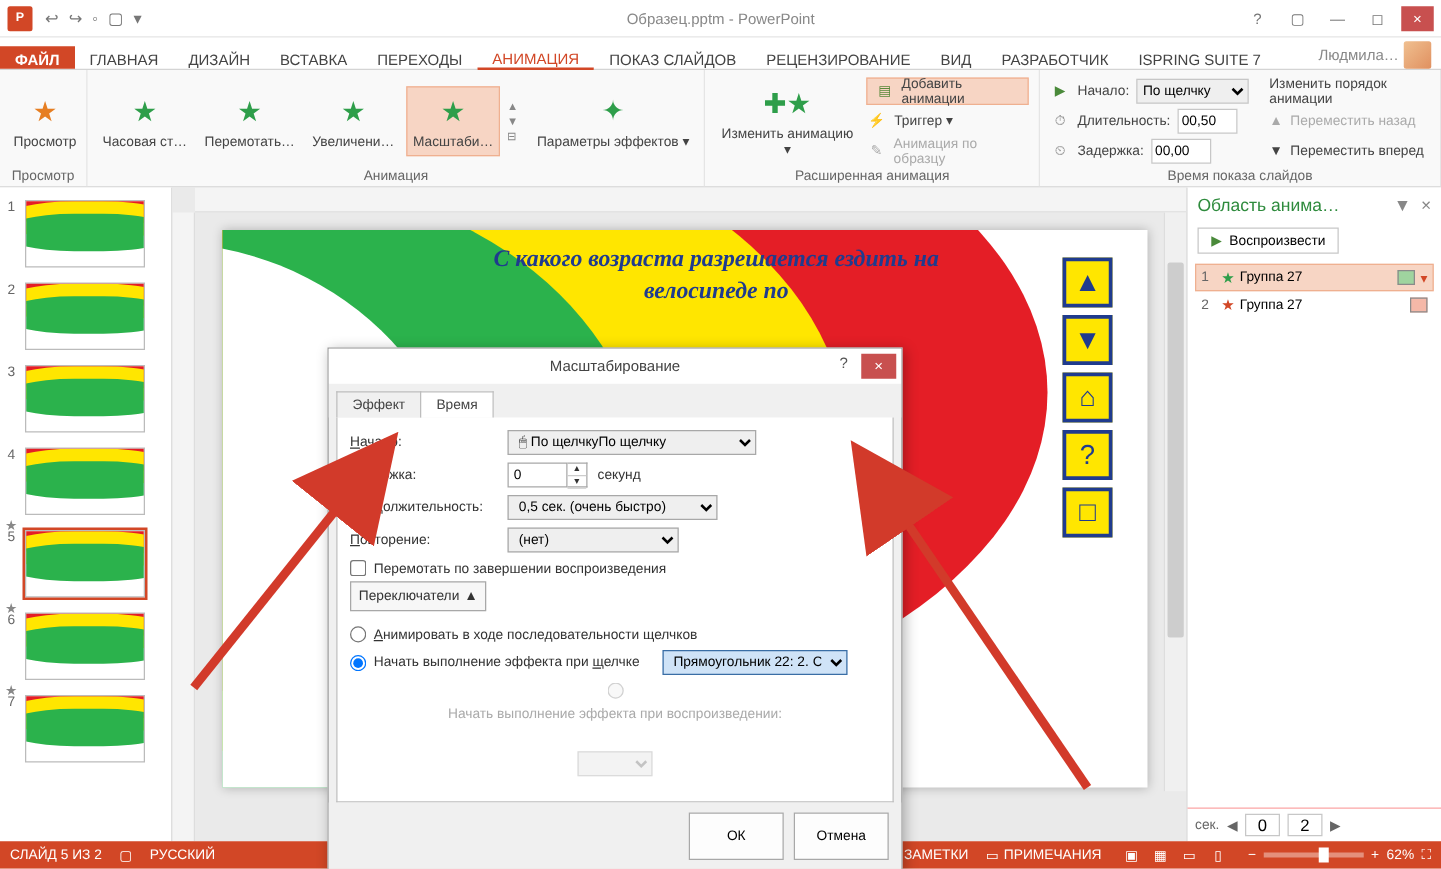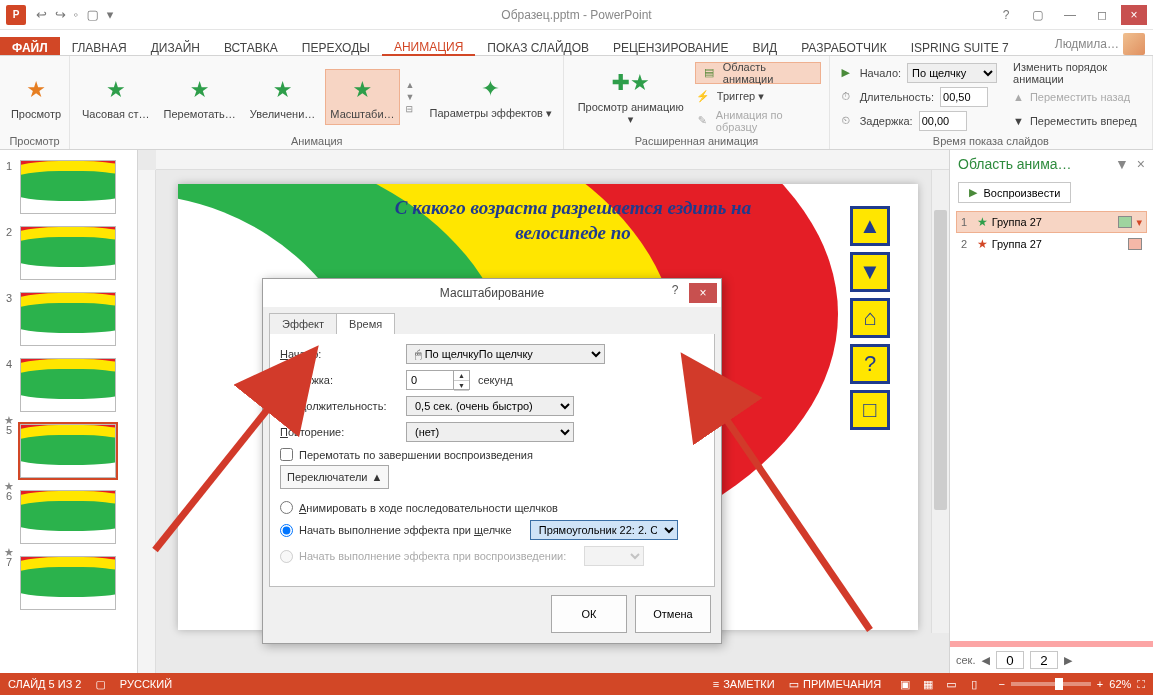--- a/index.html
+++ b/index.html
@@ -77,21 +77,21 @@
 .anim .hdr { display:flex; align-items:center; justify-content:space-between; padding:6px 8px; color:#2e8b3d; font-size:14px;gap:36px;}
 .anim .hdr .close{color:#888; cursor:pointer;}
 .anim .play { margin:4px 8px; }
 .anim .play button{border:1px solid #c7c7c7;background:#fff;padding:3px 10px;font-size:11px;display:flex;align-items:center;gap:6px;cursor:pointer;}
 .anim .list { padding:4px 6px; font-size:11px;}
 .anim .row { display:flex; align-items:center; gap:4px; padding:3px 4px; border:1px solid transparent;}
 .anim .row.sel { background:#f7d5c4; border-color:#efb090;}
 .anim .row .n{width:12px;color:#666;}
 .anim .row .star{font-size:12px;}
 .anim .row .bar{width:14px;height:12px;border:1px solid #8a8a8a;margin-left:auto;}
-.anim .footer{margin-top:auto;border-top:6px solid #fca5a5;padding:4px 6px;display:flex;align-items:center;gap:6px;font-size:11px;color:#666;}
+.anim .footer{margin-top:auto;border-top:1px solid #fca5a5;padding:4px 6px;display:flex;align-items:center;gap:6px;font-size:11px;color:#666;}
 .anim .footer input{width:28px;border:1px solid #c7c7c7;height:18px;text-align:center;}
 
 
 .status { position:absolute; left:0; right:0; bottom:0; height:22px; background:#d24726; color:#fff; display:flex; align-items:center; font-size:11px; padding:0 8px; gap:14px;}
 .status .spacer{flex:1;}
 .status .btn{display:flex;align-items:center;gap:4px;cursor:pointer;}
 .status .views span{display:inline-block;width:20px;text-align:center;cursor:pointer;}
 .status .zoom{display:flex;align-items:center;gap:6px;}
 .zoom-track{width:80px;height:4px;background:rgba(255,255,255,.4);position:relative;}
 .zoom-track .knob{position:absolute;width:8px;height:12px;background:#fff;top:-4px;left:44px;}
@@ -114,21 +114,21 @@
 .dlg-body .spin input{width:48px;}
 .dlg-body .spin .ar{width:16px;display:flex;flex-direction:column;border:1px solid #a8a8a8;border-left:none;height:20px;}
 .dlg-body .spin .ar span{flex:1;font-size:7px;text-align:center;line-height:9px;cursor:pointer;border-bottom:1px solid #ccc;}
 .dlg-body .chk{display:flex;align-items:center;gap:6px;margin:4px 0;}
 .dlg-body .switchers{border:1px solid #a8a8a8;padding:5px 6px;margin-bottom:8px;display:inline-flex;align-items:center;gap:4px;font-size:11px;background:#f7f7f7;cursor:pointer;}
 .dlg-body .radgrp{margin-top:4px;}
 .dlg-body .radgrp .r{display:flex;align-items:center;gap:6px;margin-bottom:6px;}
 .dlg-body .radgrp select.trg{width:148px;border:1px solid #3a6ea5;background:#cfe3f7;}
 .dlg-buttons{display:flex;justify-content:flex-end;gap:8px;padding:8px 10px 10px;background:#f0f0f0;}
 .dlg-buttons button{min-width:76px;height:38px;border:1px solid #a8a8a8;background:#fdfdfd;font-size:11px;cursor:pointer;}
-.dlg-body .radgrp .r.disabled{color:#aaa;}
+.dlg-body .radgrp .r.disabled{color:#aaa;flex-direction:column;}
 .dlg-body .radgrp .r.disabled select{background:#eee;color:#aaa;border-color:#ccc;width:60px;}
 
 
 .arrow { position:absolute; pointer-events:none; }
 .arrow.a1 svg, .arrow.a2 svg { overflow:visible; }
 
 </style>
 </head>
 <body>
 
@@ -208,26 +208,26 @@
           <div class="ic" style="color:#2e9e4a;">✦</div>
           <div class="cap">Параметры эффектов ▾</div>
         </div>
     </div>
     <div class="label">Анимация</div>
   </div>
   <div class="ribbon-group">
     <div class="items">
       <div class="rb-btn">
           <div class="ic" style="color:#2e9e4a;">✚★</div>
-          <div class="cap">Просмотр анимацию ▾</div>
+          <div class="cap">Изменить анимацию ▾</div>
         </div>
       <div class="col">
         <div class="row" style="background:#f7d5c4;border:1px solid #efb090;padding:0 6px;">
             <span class="ic-sm">▤</span>
-            <span>Область анимации</span>
+            <span>Добавить анимации</span>
           </div>
         <div class="row">
             <span class="ic-sm" style="color:#e0a000;">⚡</span>
             <span>Триггер ▾</span>
           </div>
         <div class="row muted">
             <span class="ic-sm muted">✎</span>
             <span>Анимация по образцу</span>
           </div>
       </div>
@@ -462,21 +462,21 @@
             </div>
           </div>
         <span>секунд</span>
       </div>
       <div class="frow">
         <div class="lbl">Продолжительность:</div>
         <select style="width:168px;"><option>0,5 сек. (очень быстро)</option></select>
       </div>
       <div class="frow">
         <div class="lbl"><span class="u">П</span><span>овторение:</span></div>
-        <select style="width:168px;"><option>(нет)</option></select>
+        <select style="width:137px;"><option>(нет)</option></select>
       </div>
       <div class="chk">
           <input type="checkbox" style="">
           <span>Перемотать по завершении воспроизведения</span>
         </div>
       <div class="switchers">
           <span>Переключатели</span>
           <span>▲</span>
         </div>
       <div class="radgrp">

